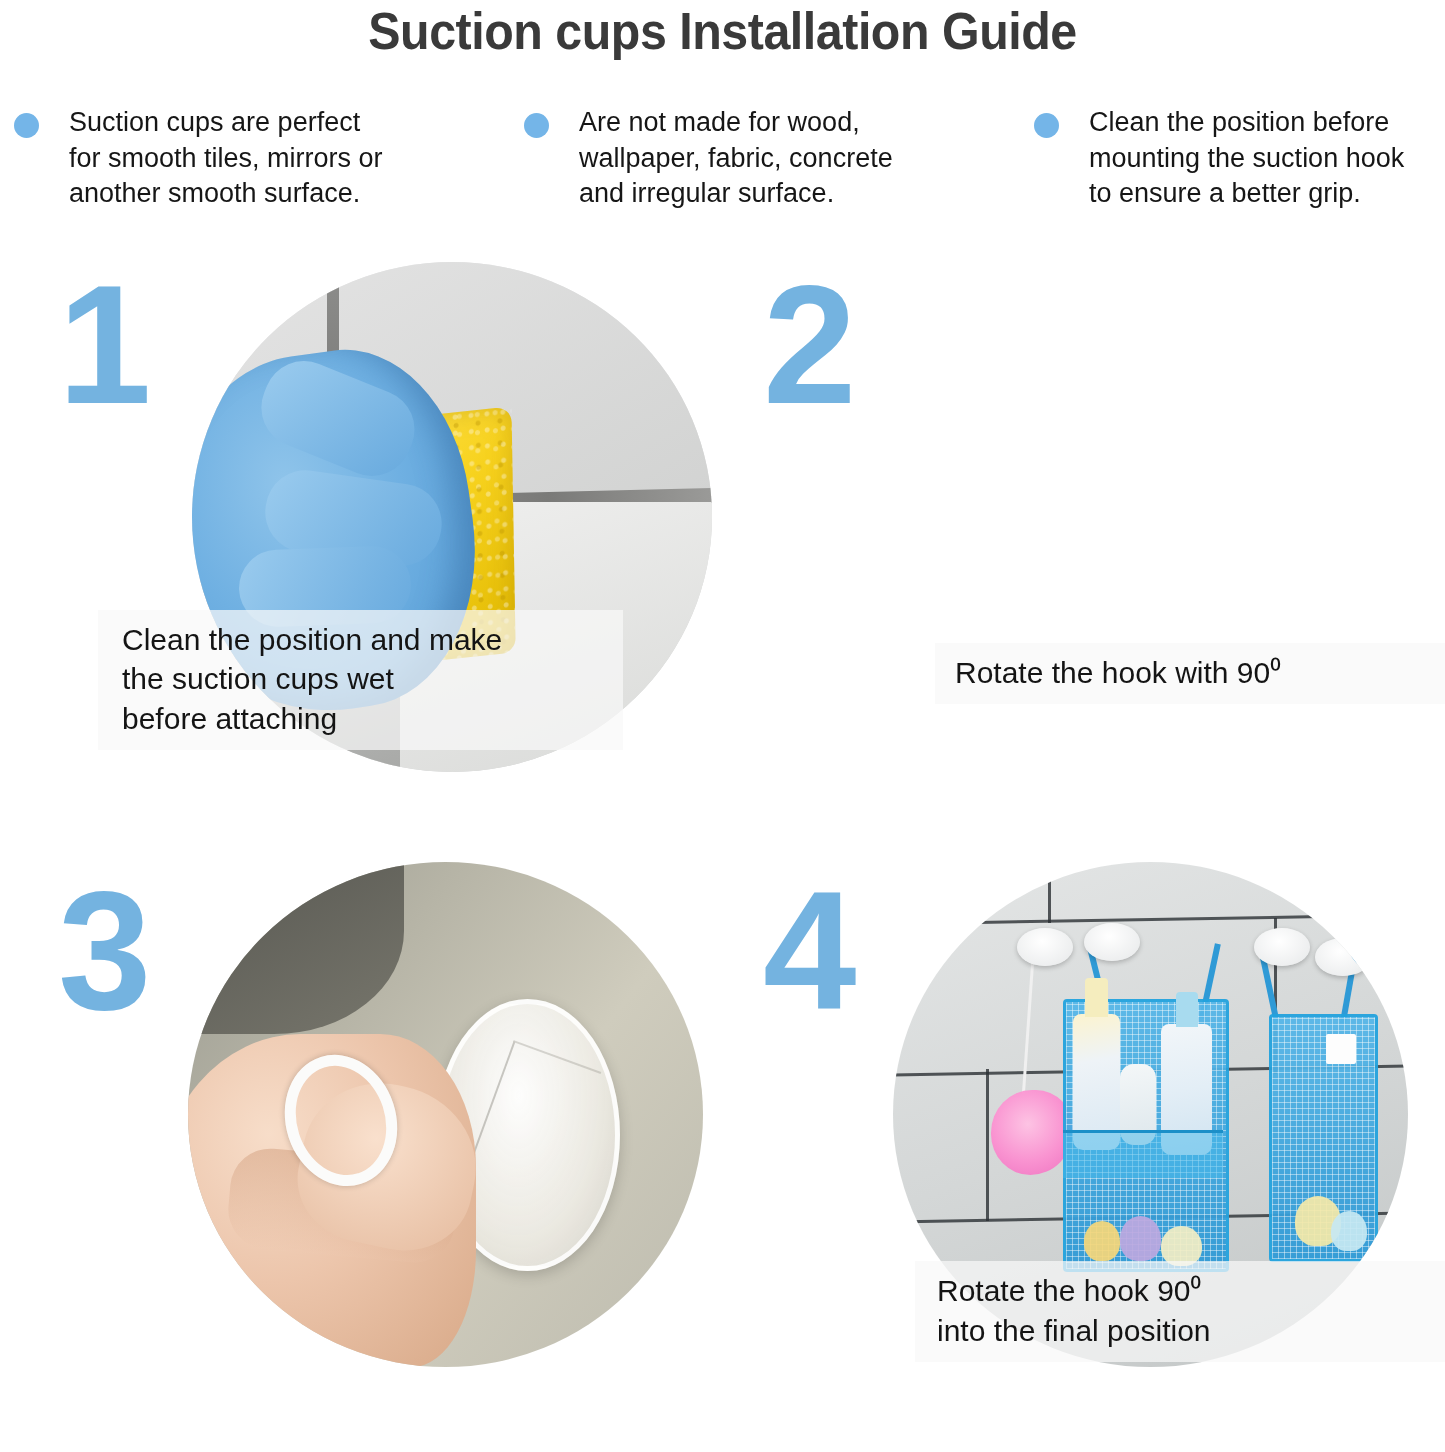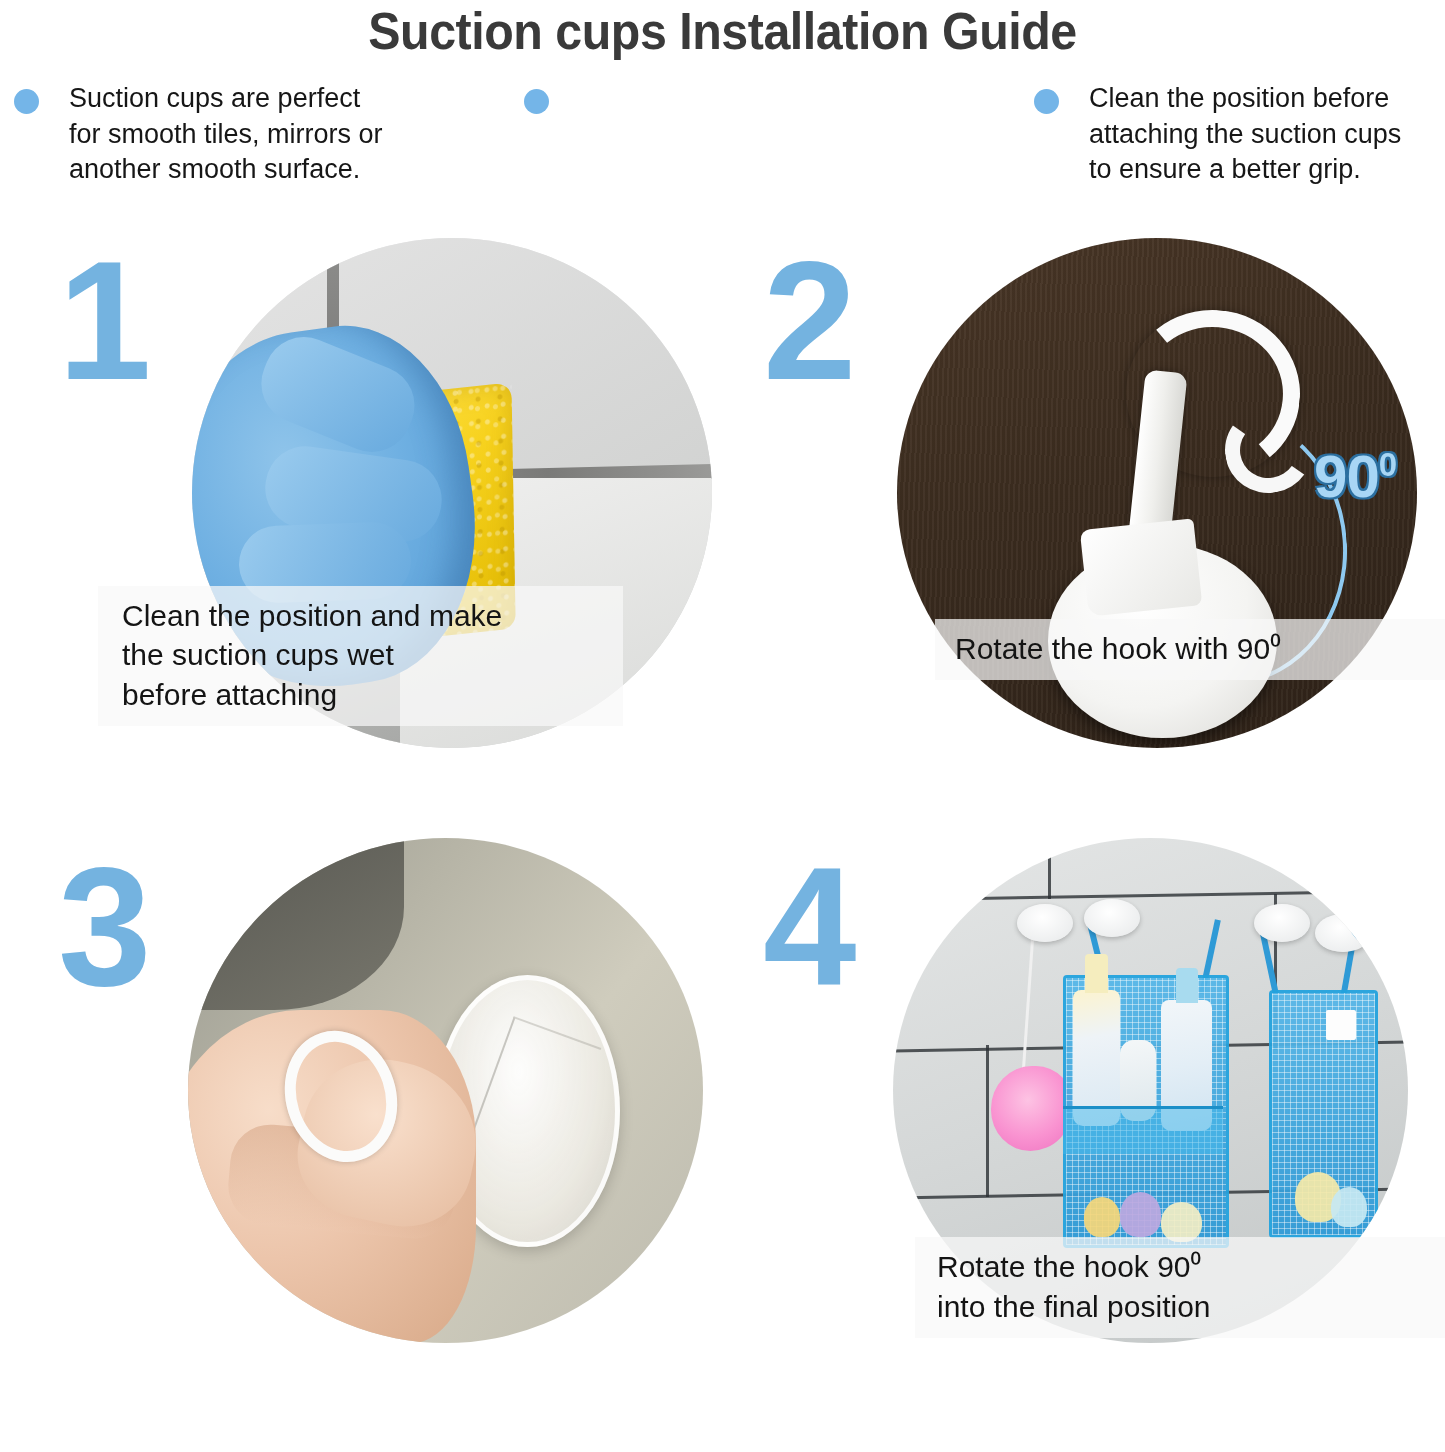--- a/index.html
+++ b/index.html
@@ -25,21 +25,21 @@
     letter-spacing: -0.5px;
     margin: 0;
     padding: 4px 0 0 0;
     line-height: 1.05;
     transform: scaleX(0.93);
   }
 
   
   .bullets {
     display: flex;
-    margin-top: 22px;
+    margin-top: 46px;
     padding: 0 8px 0 14px;
     box-sizing: border-box;
     width: 1445px;
   }
   .bullet-col {
     display: flex;
     align-items: flex-start;
     flex: 0 0 auto;
   }
   .bullet-col.c1 { width: 510px; }
@@ -415,26 +415,29 @@
 
   <div class="bullet-col c1">
     <span class="bullet-dot"></span>
     <span class="bullet-text">Suction cups are perfect
 for smooth tiles, mirrors or
 another smooth surface.</span>
   </div>
 
   <div class="bullet-col c2">
     <span class="bullet-dot"></span>
+    <span class="bullet-text">Are not made for wood,
+wallpaper, fabric, concrete
+and irregular surface.</span>
   </div>
 
   <div class="bullet-col c3">
     <span class="bullet-dot"></span>
     <span class="bullet-text">Clean the position before
-attaching the suction cups
+mounting the suction hook
 to ensure a better grip.</span>
   </div>
 
 </div>
 
 <div class="steps">
 
   <div class="step step-1">
     <div class="step-number">1</div>
     <div class="photo">
@@ -452,32 +455,20 @@
         <div class="p1-finger p1-f3"></div>
       </div>
     </div>
     <div class="caption">Clean the position and make
 the suction cups wet
 before attaching</div>
   </div>
 
   <div class="step step-2">
     <div class="step-number">2</div>
-    <div class="photo">
-      <div class="photo-inner">
-        <div class="p2-bg"></div>
-        <div class="p2-arc"></div>
-        <div class="p2-hookcurve"></div>
-        <div class="p2-hooktip"></div>
-        <div class="p2-stem"></div>
-        <div class="p2-cup"></div>
-        <div class="p2-collar"></div>
-        <div class="p2-angle"><span>90</span><sup>0</sup></div>
-      </div>
-    </div>
     <div class="caption">Rotate the hook with 90⁰</div>
   </div>
 
   <div class="step step-3">
     <div class="step-number">3</div>
     <div class="photo">
       <div class="photo-inner">
         <div class="p3-bg"></div>
         <div class="p3-dark"></div>
         <div class="p3-cup"></div>

